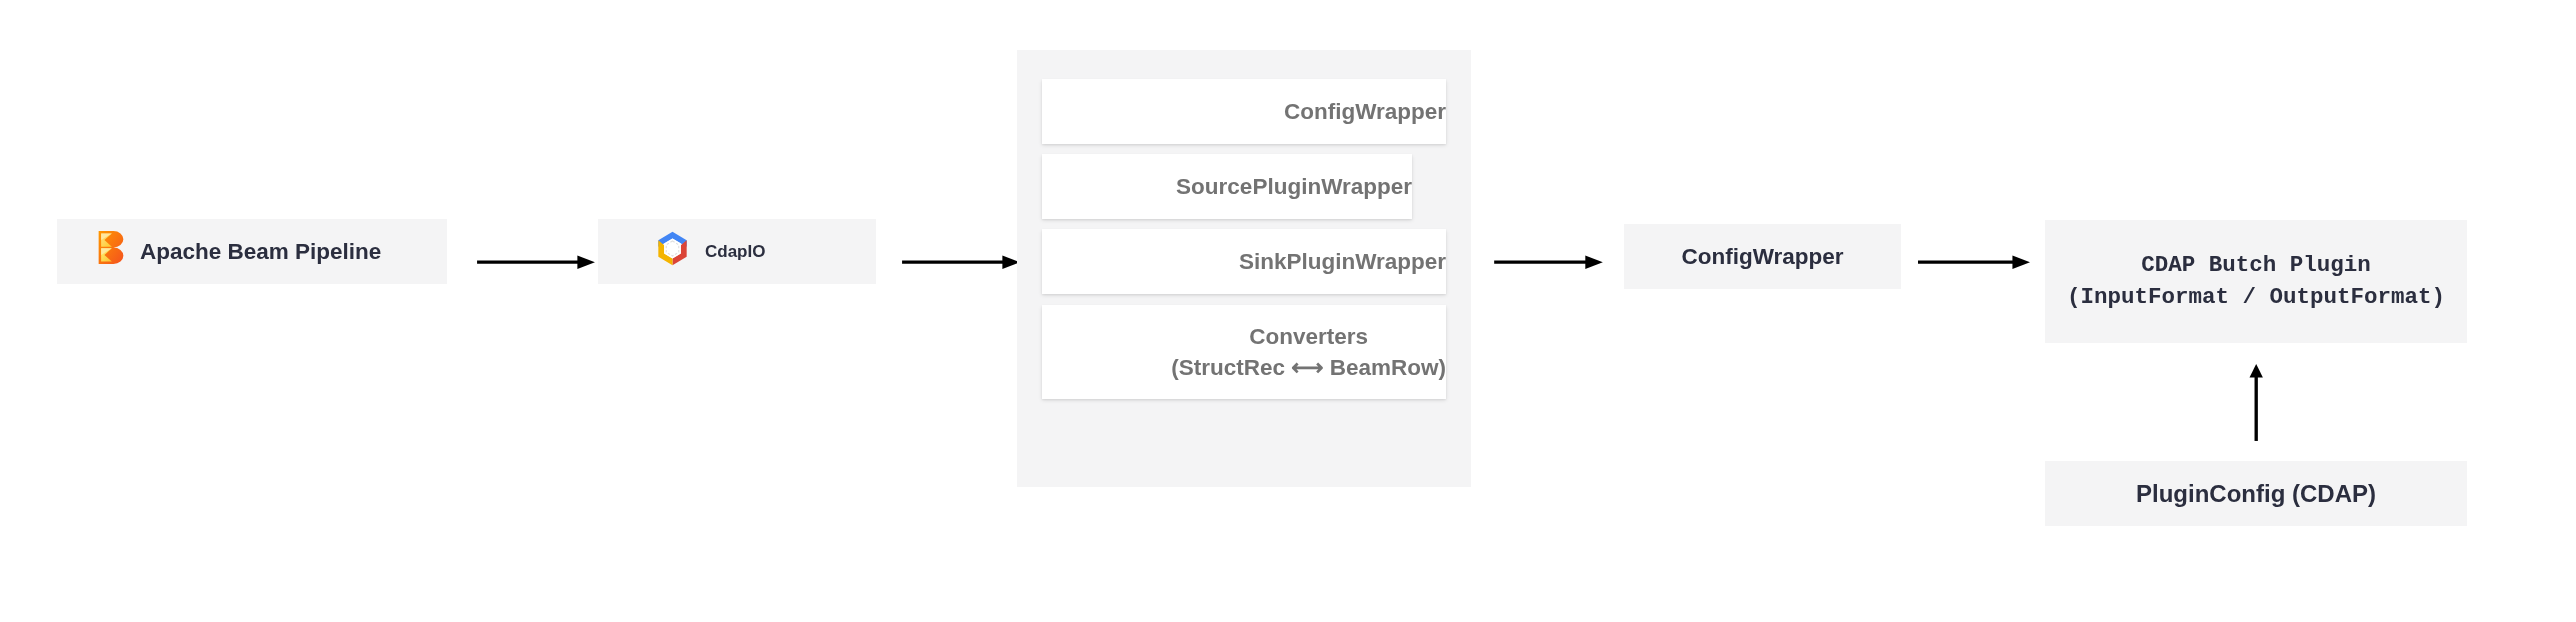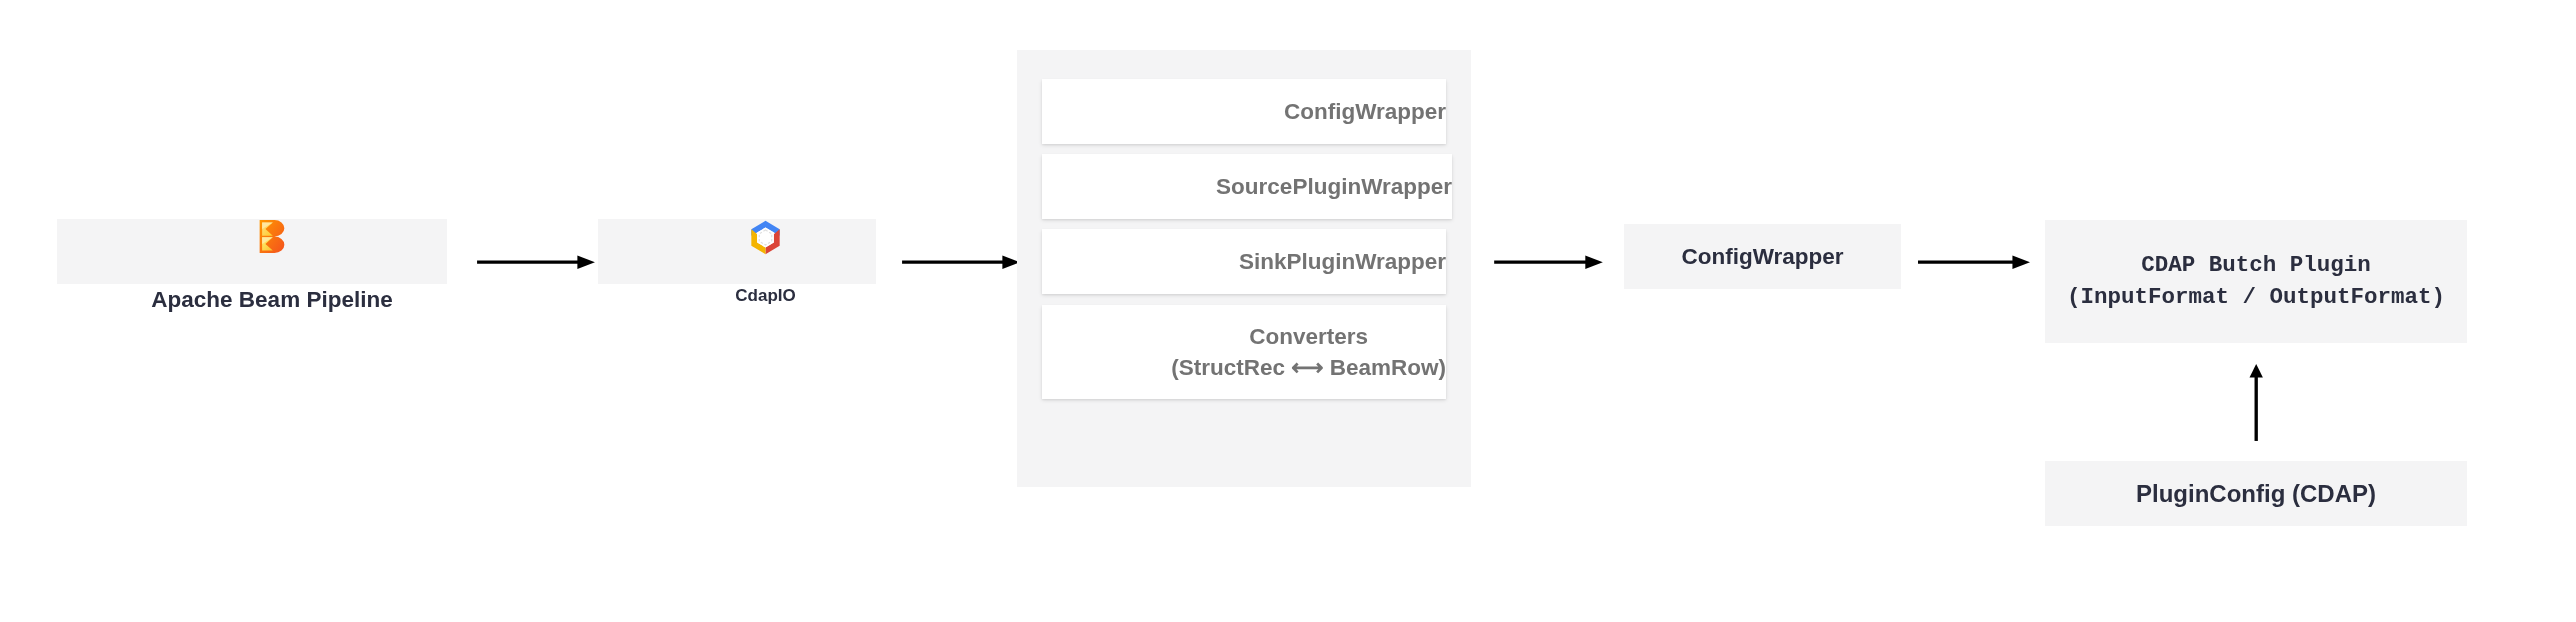--- a/index.html
+++ b/index.html
@@ -27,22 +27,21 @@
     font-weight: 700;
     line-height: 1.38;
     text-align: center;
     box-sizing: border-box;
   }
   .node-label { white-space: pre-line; }
 
   .node-inline {
     justify-content: flex-start;
     padding-left: 40px;
-    gap: 22px;
-    flex-direction: column;
+    gap: 15px;
   }
 
   .group-container {
     position: absolute;
     background: #f4f4f5;
     box-sizing: border-box;
   }
   .group-item {
     position: absolute;
     background: #ffffff;
@@ -126,21 +125,21 @@
       <polygon points="120,3 141,11 120,19" fill="#000000"></polygon>
     </svg>
   </div>
 
   <div class="group-container" style="left:1017px; top:50px; width:454px; height:437px;">
 
     <div class="group-item" style="left:25px; top:29px; width:404px; height:65px; font-size:22.5px;">
       <span class="node-label">ConfigWrapper</span>
     </div>
 
-    <div class="group-item" style="left:25px; top:104px; width:410px; height:65px; font-size:22.5px;">
+    <div class="group-item" style="left:25px; top:104px; width:370px; height:65px; font-size:22.5px;">
       <span class="node-label">SourcePluginWrapper</span>
     </div>
 
     <div class="group-item" style="left:25px; top:179px; width:404px; height:65px; font-size:22.5px;">
       <span class="node-label">SinkPluginWrapper</span>
     </div>
 
     <div class="group-item" style="left:25px; top:255px; width:404px; height:94px; font-size:22.5px;">
       <span class="node-label">Converters
 (StructRec ⟷ BeamRow)</span>

